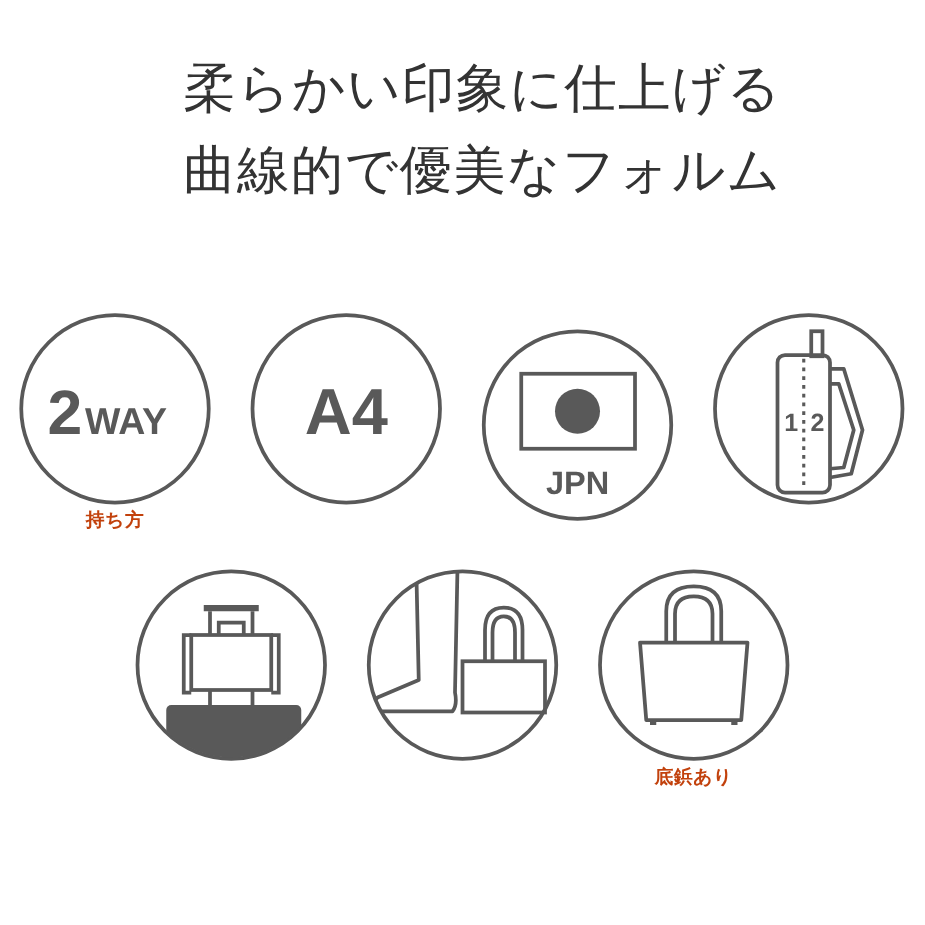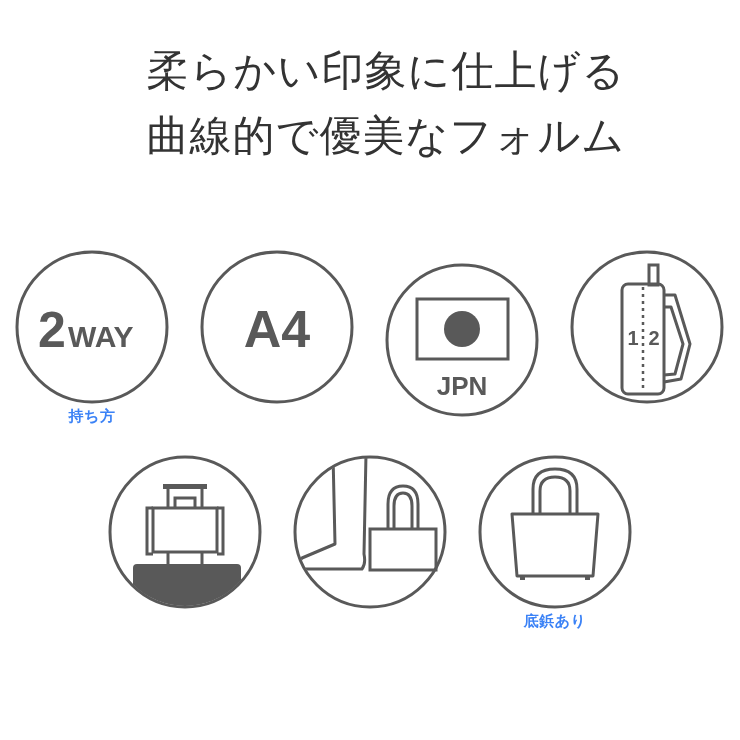--- a/index.html
+++ b/index.html
@@ -5,21 +5,21 @@
   html, body { margin:0; padding:0; background:#ffffff; }
   body { width:740px; height:740px; position:relative; overflow:hidden;
          font-family:"DejaVu Sans", "Liberation Sans", sans-serif; color:#3a3a3a; }
   .headline { position:absolute; left:0; width:740px; text-align:center;
               font-size:42px; font-weight:normal; color:#333333; letter-spacing:1px; line-height:1;padding-left:16px; }
   .h1 { top:50px; }
   .h2 { top:115px; }
   .feature { position:absolute; width:160px; }
   .feature svg { display:block; }
   .label { position:absolute; left:0; width:160px; text-align:center; font-size:15px;
-           font-weight:bold; color:#3b82f6; top:158px; letter-spacing:0.5px; }
+           font-weight:bold; color:#c2410c; top:158px; letter-spacing:0.5px; }
 </style>
 </head>
 <body>
 
 <div class="headline h1">柔らかい印象に仕上げる</div>
 <div class="headline h2">曲線的で優美なフォルム</div>
 
 <div class="feature" style="left:12px; top:249px;">
   <svg width="160" height="160" viewBox="0 0 160 160">
     <circle cx="80" cy="78" r="75" fill="none" stroke="#595959" stroke-width="3"></circle>

